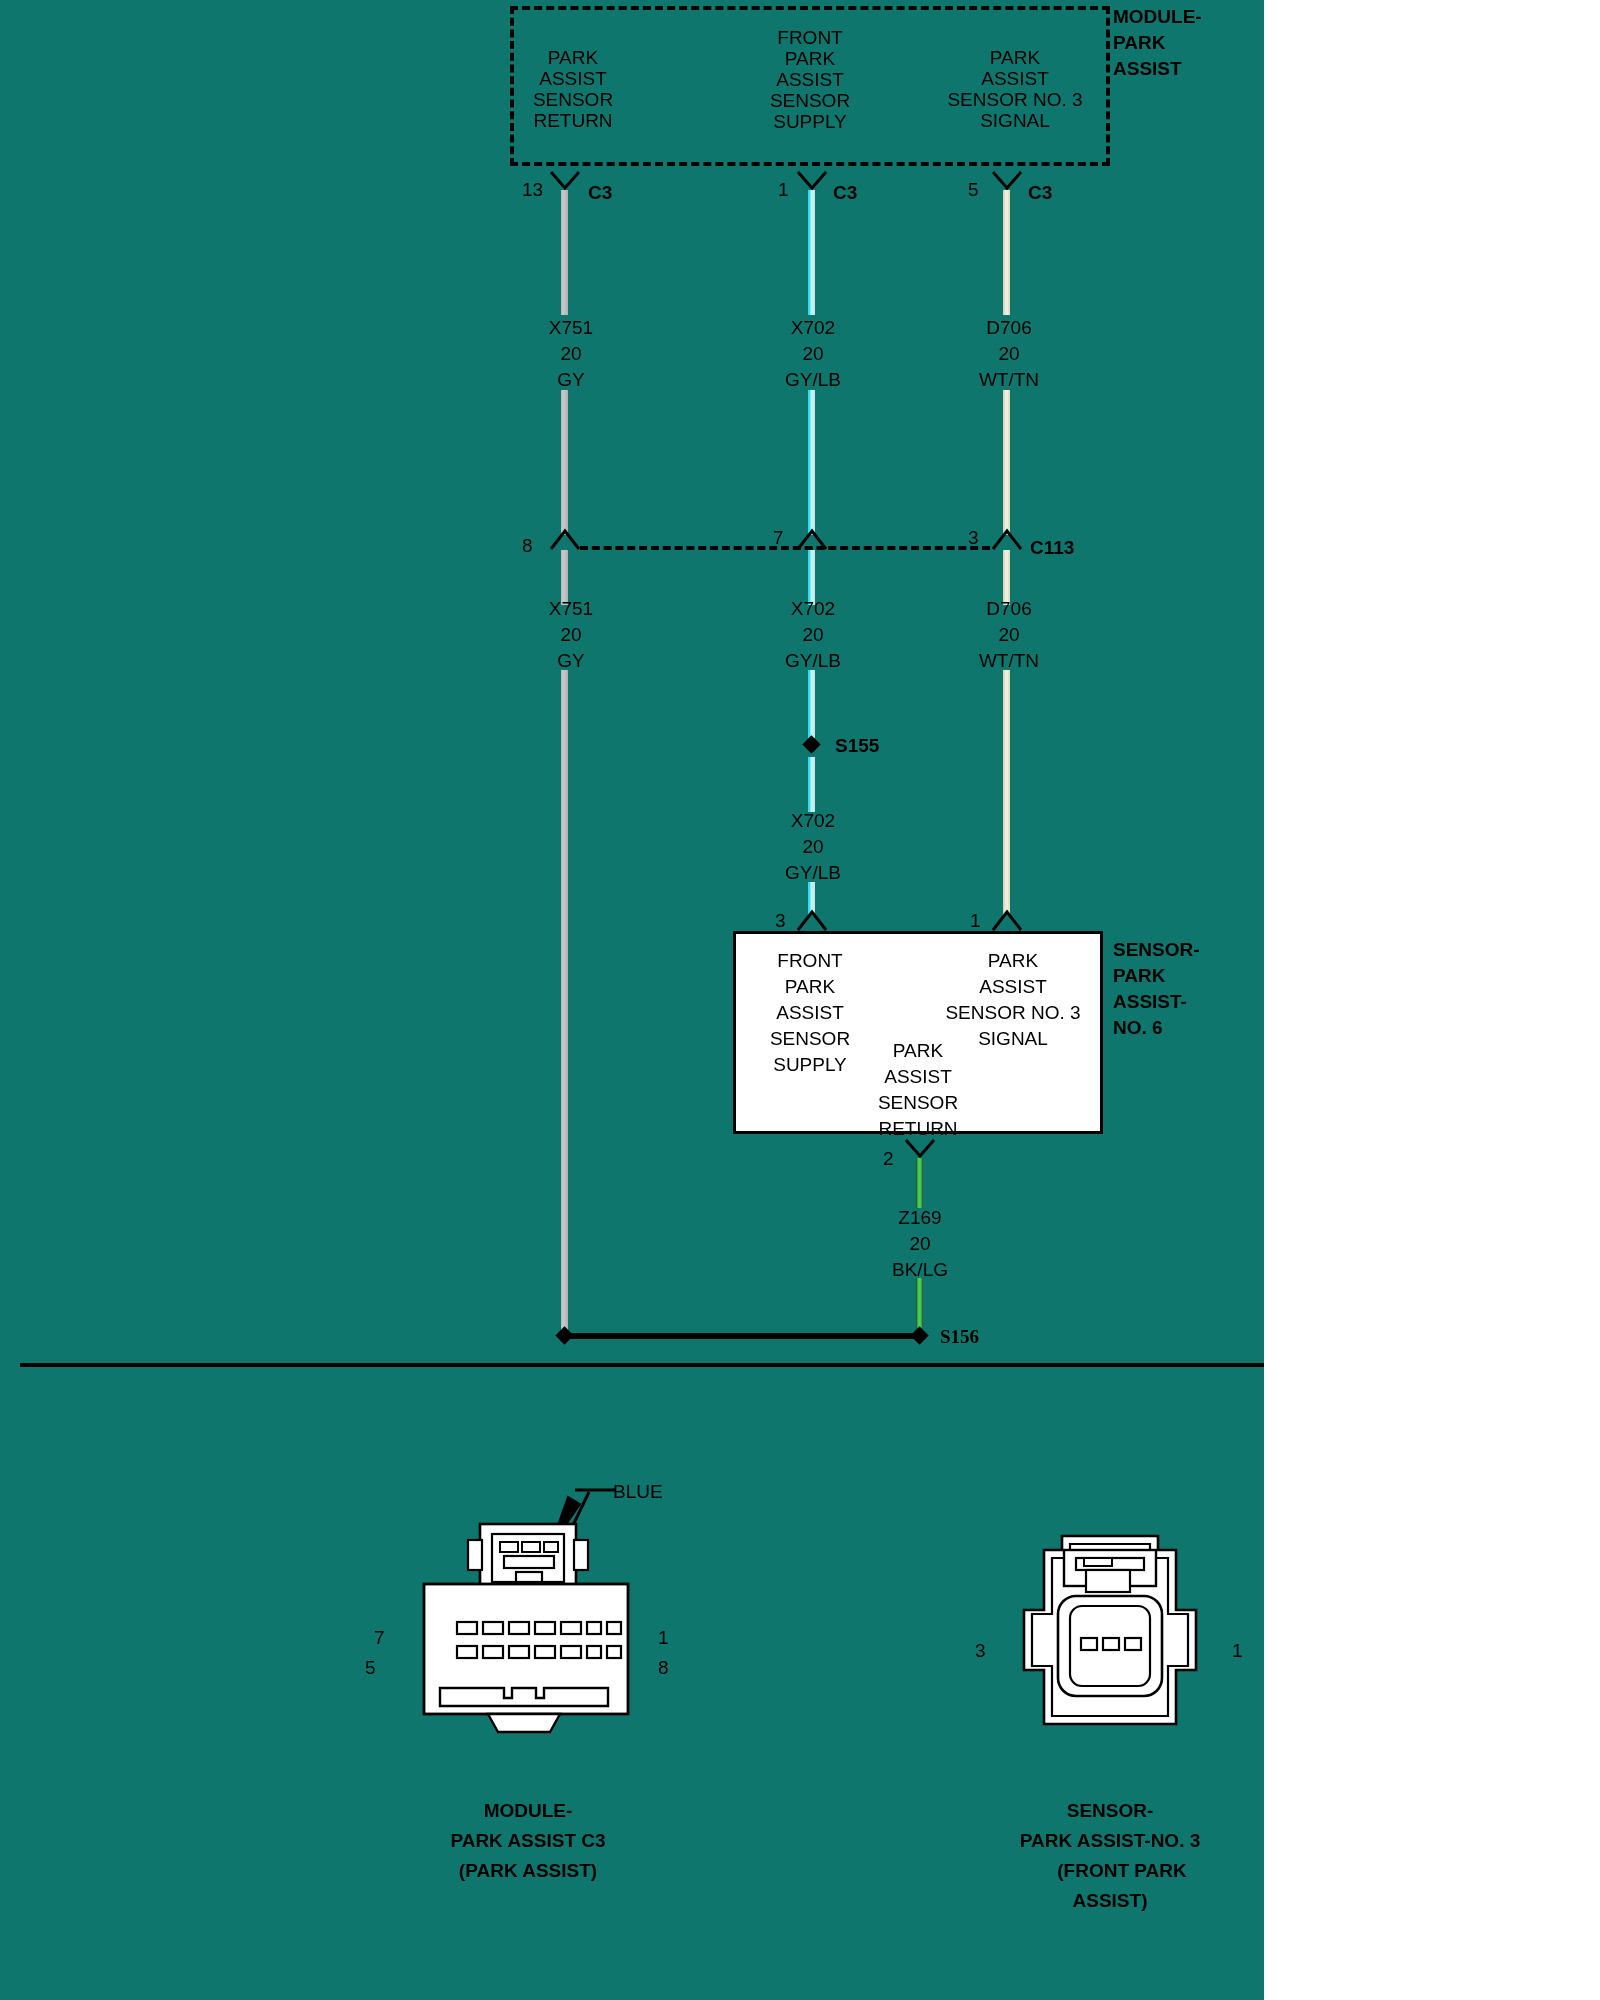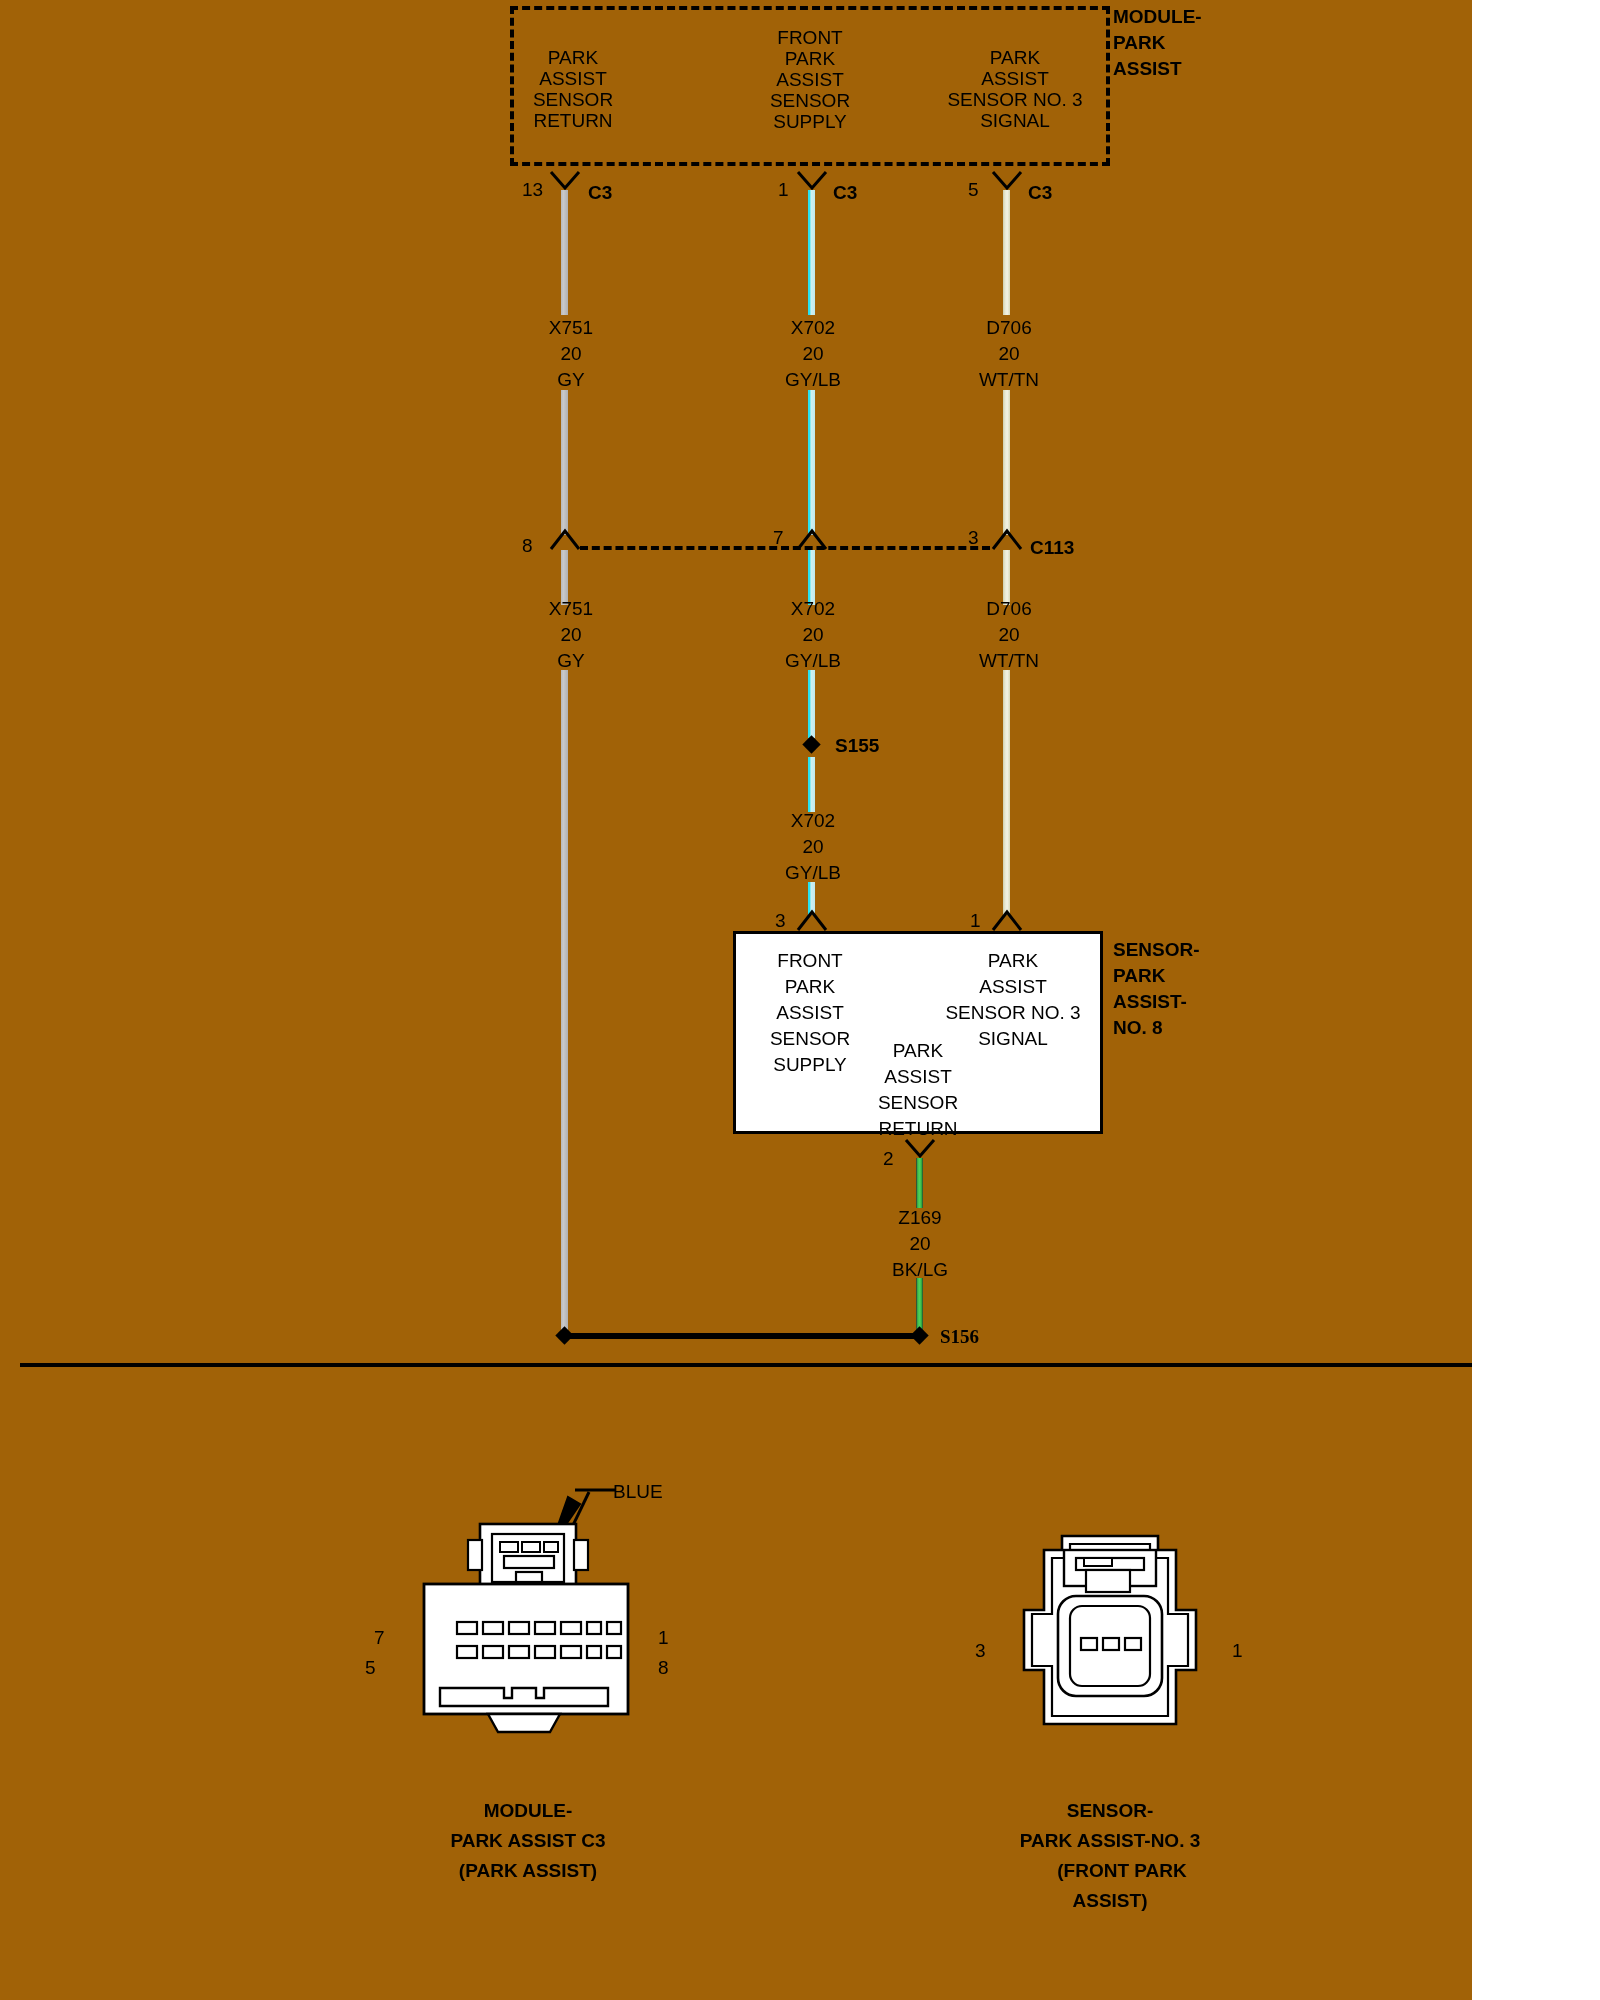--- a/index.html
+++ b/index.html
@@ -6,24 +6,24 @@
     margin: 0;
     padding: 0;
     background: #ffffff;
   }
   body {
     font-family: "Liberation Sans", sans-serif;
     color: #000;
   }
   #page {
     position: relative;
-    width: 1472px;
+    width: 1264px;
     height: 2000px;
     overflow: hidden;
-    background: #a16207;
+    background: #0f766e;
   }
   .txt {
     position: absolute;
     font-size: 19px;
     line-height: 25px;
     white-space: nowrap;
     color: #000;
   }
   .txt.c { transform: translateX(-50%); text-align: left; }
   .txt.b { font-weight: bold; }
@@ -203,21 +203,21 @@
   <svg class="conn-svg" style="left:990px; top:906px;" width="34" height="26" viewBox="0 0 34 26">
     <path d="M3 24 L17 6 L31 24" fill="none" stroke="#000" stroke-width="3"></path>
   </svg>
   <div class="txt pin" style="left:970px; top:908px;">1</div>
 
   <div class="solid-box" style="left:733px; top:931px; width:370px; height:203px;"></div>
 
   <div class="txt b" style="left:1113px; top:937px;">SENSOR-</div>
   <div class="txt b" style="left:1113px; top:963px;">PARK</div>
   <div class="txt b" style="left:1113px; top:989px;">ASSIST-</div>
-  <div class="txt b" style="left:1113px; top:1015px;">NO. 8</div>
+  <div class="txt b" style="left:1113px; top:1015px;">NO. 6</div>
 
   <div class="txt c" style="left:810px; top:948px;">FRONT</div>
   <div class="txt c" style="left:810px; top:974px;">PARK</div>
   <div class="txt c" style="left:810px; top:1000px;">ASSIST</div>
   <div class="txt c" style="left:810px; top:1026px;">SENSOR</div>
   <div class="txt c" style="left:810px; top:1052px;">SUPPLY</div>
 
   <div class="txt c" style="left:1013px; top:948px;">PARK</div>
   <div class="txt c" style="left:1013px; top:974px;">ASSIST</div>
   <div class="txt c" style="left:1013px; top:1000px;">SENSOR NO. 3</div>

